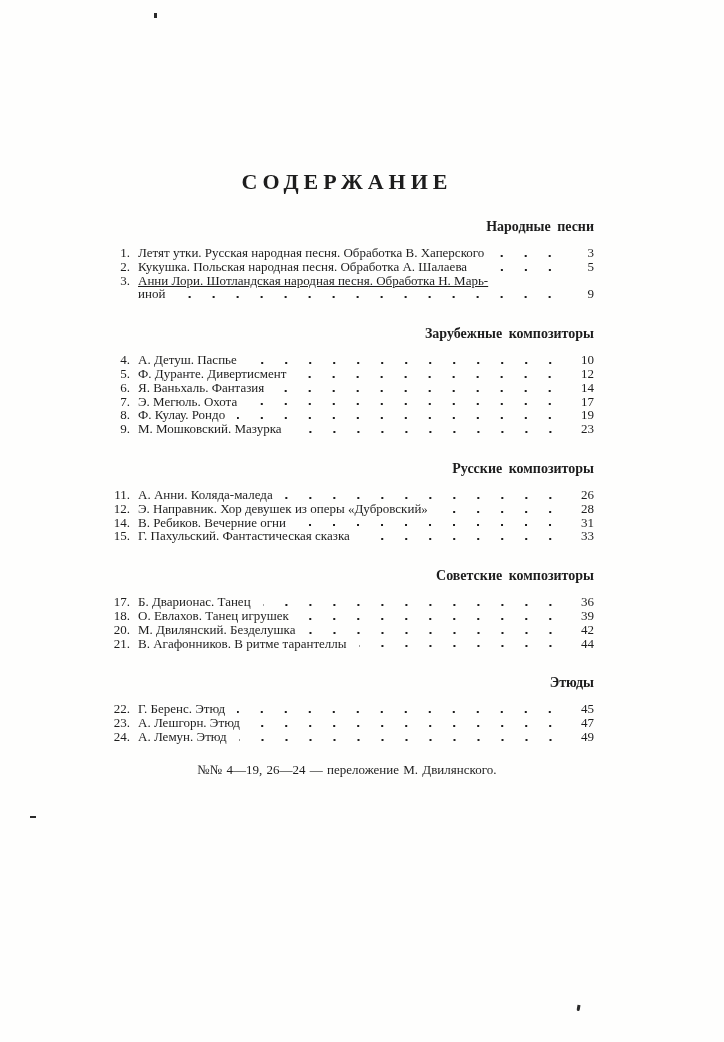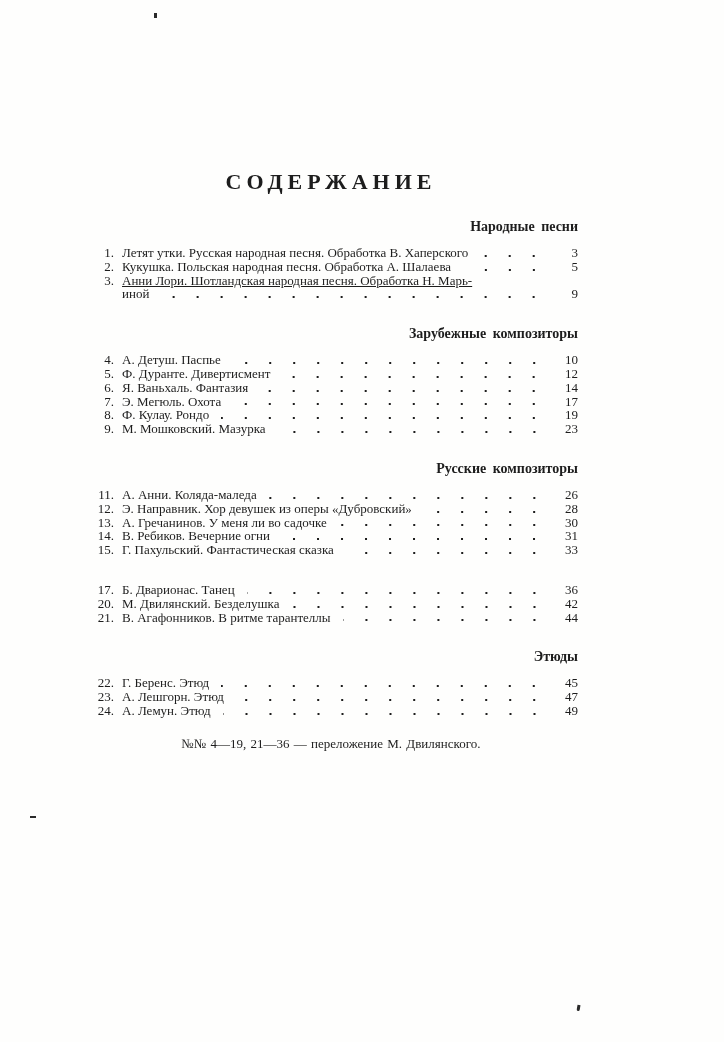--- a/index.html
+++ b/index.html
@@ -7,21 +7,21 @@
     position: relative;
     width: 724px;
     height: 1042px;
     background: #fefefd;
     font-family: "Liberation Serif", "DejaVu Serif", serif;
     color: #1d1d1d;
     overflow: hidden;
   }
   .content {
     position: absolute;
-    left: 84px;
+    left: 100px;
     top: 170px;
     width: 494px;
   }
   .title {
     font-size: 22px;
     font-weight: bold;
     letter-spacing: 5px;
     text-align: center;
     line-height: 24px;
     margin: 0 0 22px 0;
@@ -165,48 +165,49 @@
               <span class="leader"></span>
               <span class="pg">26</span>
             </div>
             <div class="row">
               <span class="num">12.</span>
               <span class="txt">Э. Направник. Хор девушек из оперы «Дубровский»</span>
               <span class="leader"></span>
               <span class="pg">28</span>
             </div>
             <div class="row">
-              <span class="num">13.</span>
-              <span class="txt">А. Гречанинов. У меня ли во садочке</span>
-              <span class="leader"></span>
-              <span class="pg">30</span>
-            </div>
-            <div class="row">
               <span class="num">14.</span>
               <span class="txt">В. Ребиков. Вечерние огни</span>
               <span class="leader"></span>
               <span class="pg">31</span>
             </div>
             <div class="row">
               <span class="num">15.</span>
               <span class="txt">Г. Пахульский. Фантастическая  сказка</span>
               <span class="leader"></span>
               <span class="pg">33</span>
             </div>
           </div>
         </section>
         <section class="toc-section">
+          <h2 class="section-heading">Советские композиторы</h2>
           <div class="item-list">
             <div class="row">
               <span class="num">17.</span>
               <span class="txt">Б. Дварионас. Танец</span>
               <span class="leader"></span>
               <span class="pg">36</span>
             </div>
             <div class="row">
+              <span class="num">18.</span>
+              <span class="txt">О. Евлахов. Танец  игрушек</span>
+              <span class="leader"></span>
+              <span class="pg">39</span>
+            </div>
+            <div class="row">
               <span class="num">20.</span>
               <span class="txt">М. Двилянский. Безделушка</span>
               <span class="leader"></span>
               <span class="pg">42</span>
             </div>
             <div class="row">
               <span class="num">21.</span>
               <span class="txt">В. Агафонников. В ритме тарантеллы</span>
               <span class="leader"></span>
               <span class="pg">44</span>
@@ -230,15 +231,15 @@
             </div>
             <div class="row">
               <span class="num">24.</span>
               <span class="txt">А. Лемун.  Этюд</span>
               <span class="leader"></span>
               <span class="pg">49</span>
             </div>
           </div>
         </section>
       </div>
-    <div class="footer-note">№№ 4—19, 21—36 — переложение М. Двилянского.</div>
+    <div class="footer-note">№№ 4—19, 26—24 — переложение М. Двилянского.</div>
   </div>
 </div>
 
 </body></html>

